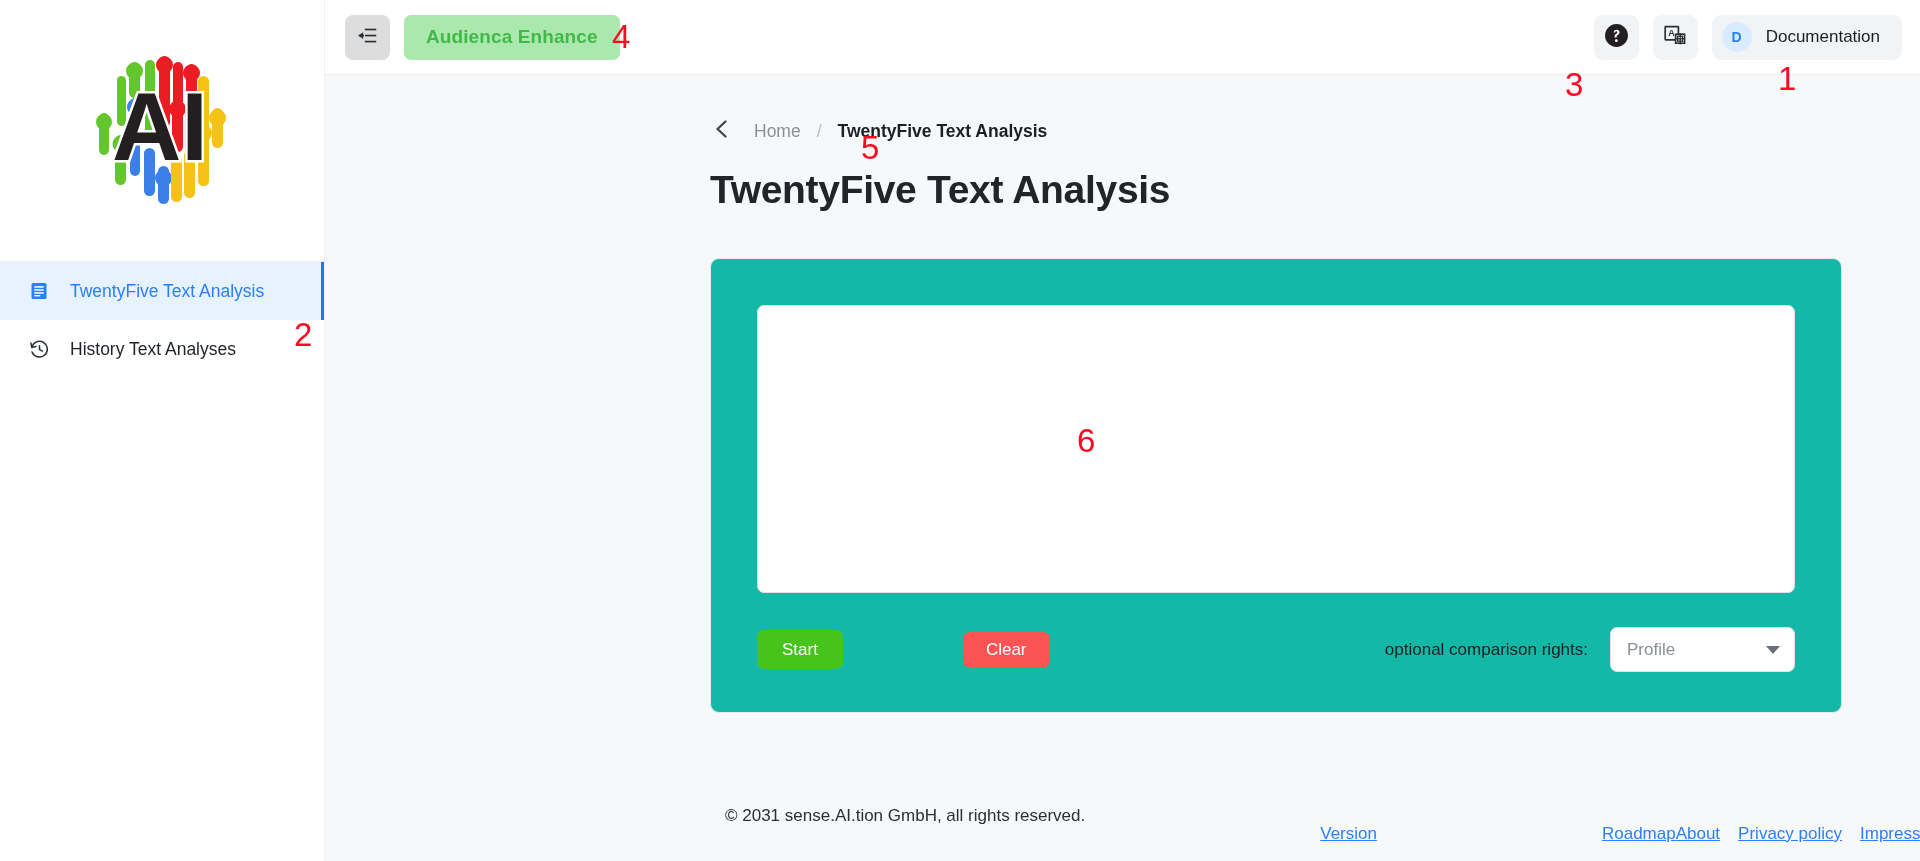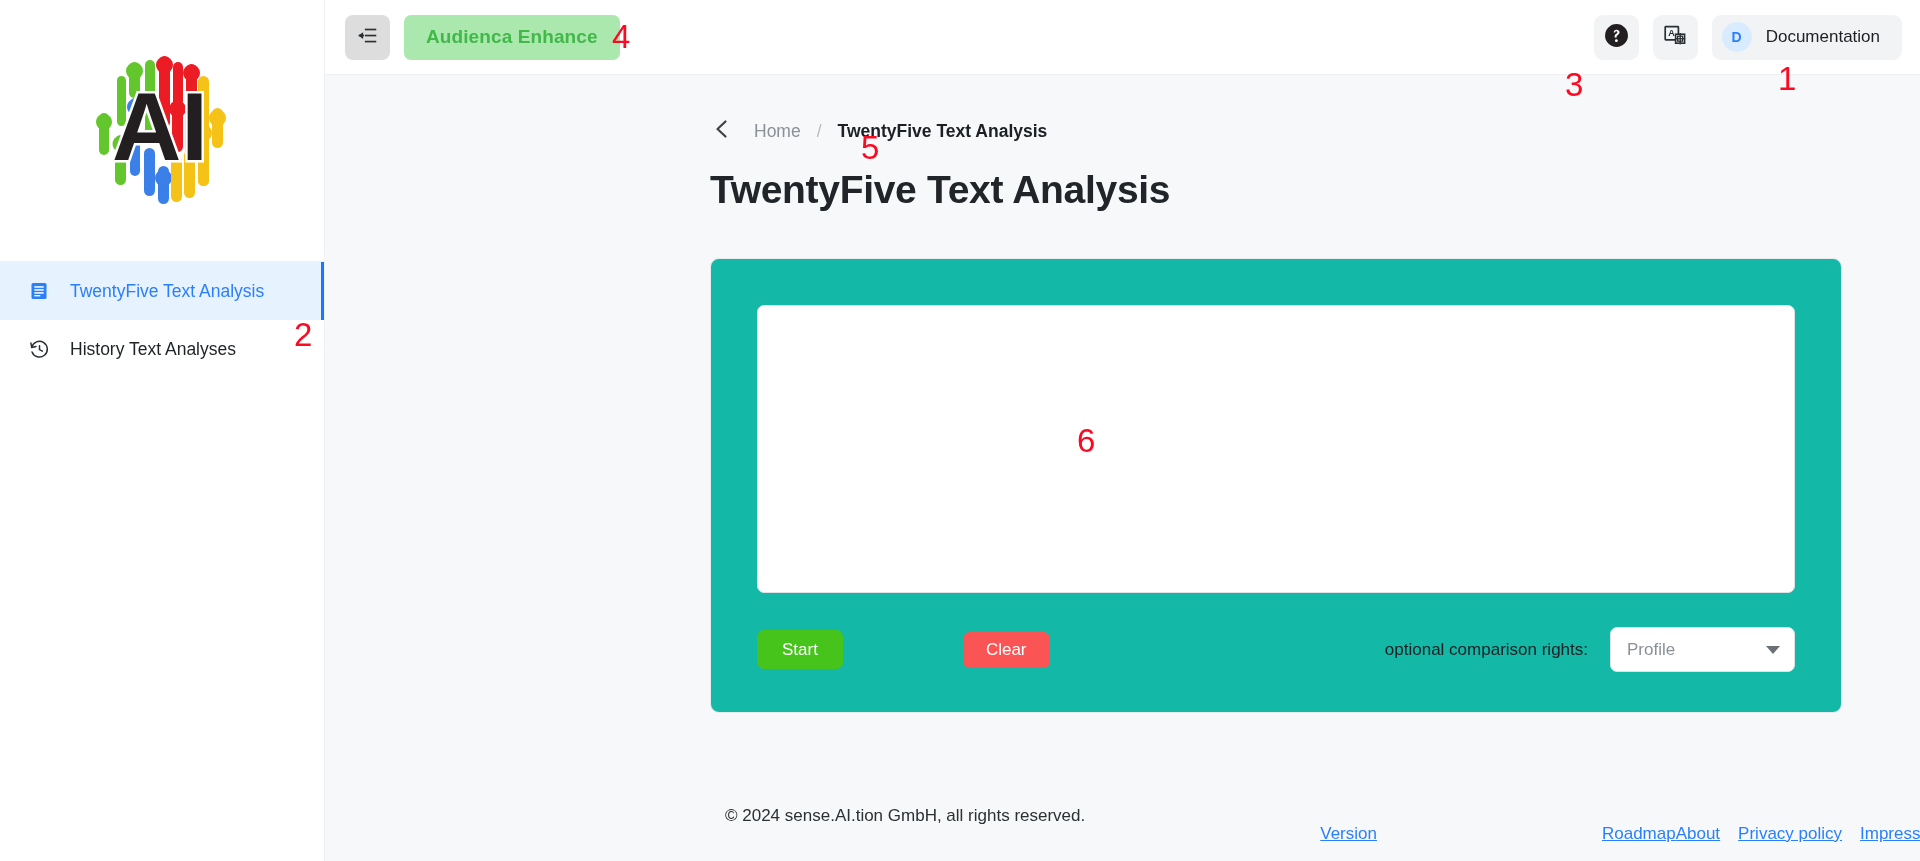--- a/index.html
+++ b/index.html
@@ -432,21 +432,21 @@
           <span class="profile-label">optional comparison rights:</span>
           <div class="profile-select">
             <span class="profile-value">Profile</span>
             <span class="caret"></span>
           </div>
         </div>
       </section>
     </main>
 
     <footer class="footer">
-      <span class="footer-copy">© 2024 sense.AI.tion GmbH, all rights reserved.</span>
+      <span class="footer-copy">© 2031 sense.AI.tion GmbH, all rights reserved.</span>
       <a class="f-link fl-version">Version</a>
       <a class="f-link fl-roadmap">Roadmap</a>
       <span class="footer-right">
         <a class="f-link">About</a>
         <a class="f-link">Privacy policy</a>
         <a class="f-link">Impressum</a>
       </span>
     </footer>
 
   </div>

